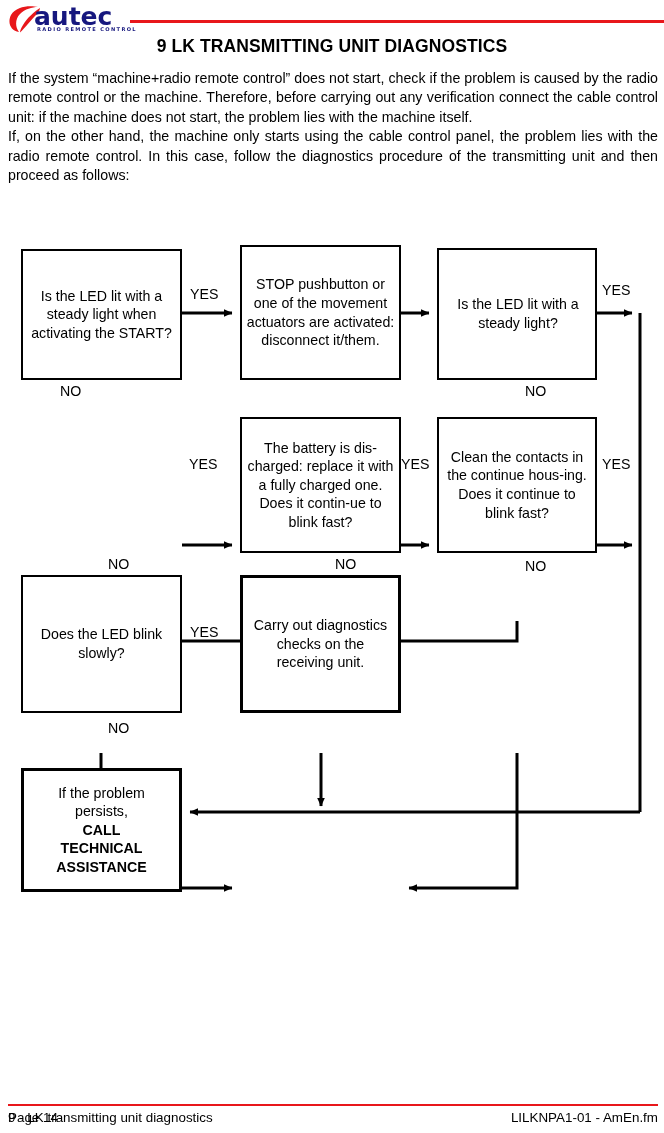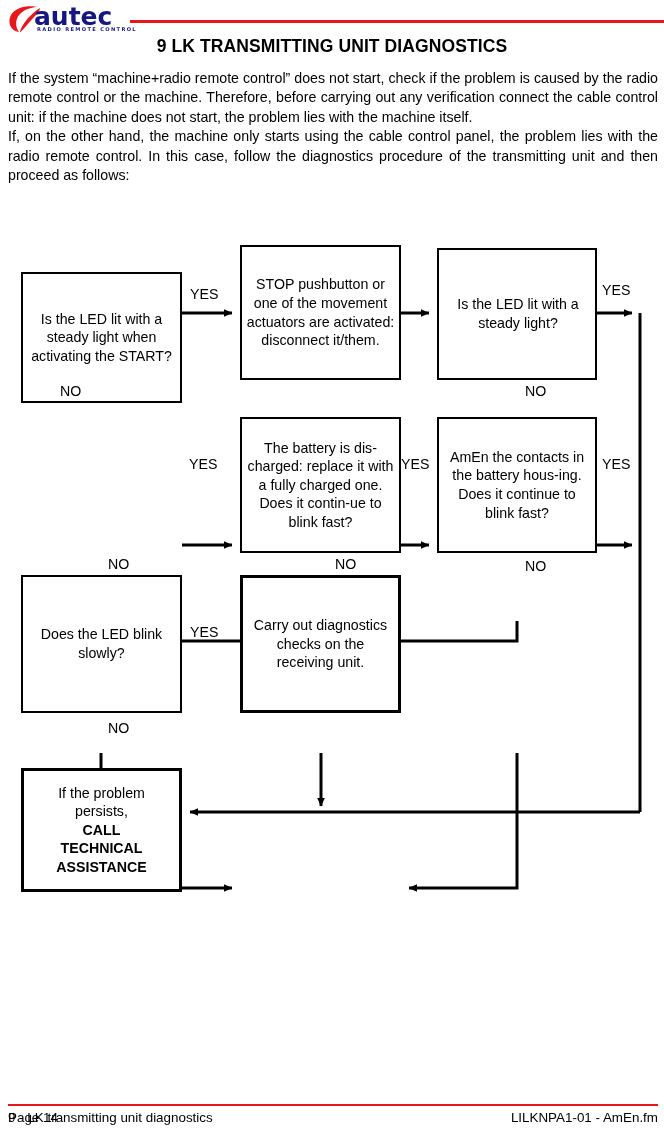--- a/index.html
+++ b/index.html
@@ -200,21 +200,21 @@
        down then left into a4 --&gt;
       <path d="M517,513 L517,648 L409,648" marker-end="url(#ah)"></path>
 
        a4 --&gt;
       <path d="M182,648 L232,648" marker-end="url(#ah)"></path>
        down to end box --&gt;
       <path d="M101,689 L101,742" marker-end="url(#ah)"></path>
     </g>
   </svg>
 
-  <div class="fc-box" style="left:21px; top:9px; width:161px; height:131px;margin-top:23px;">
+  <div class="fc-box" style="left:21px; top:9px; width:161px; height:131px;">
     <div class="inner">Is the LED lit with a steady light when activating the START?</div>
   </div>
 
   <div class="fc-box" style="left:240px; top:5px; width:161px; height:135px;">
     <div class="inner">STOP pushbutton or one of the movement actuators are activated: disconnect it/them.</div>
   </div>
 
   <div class="fc-box" style="left:437px; top:8px; width:160px; height:132px;padding-left:6px;">
     <div class="inner">Is the LED lit with a steady light?</div>
   </div>
@@ -223,21 +223,21 @@
   <div class="fc-label" style="left:602px; top:42px;">YES</div>
   <div class="fc-label" style="left:60px; top:143px;">NO</div>
   <div class="fc-label" style="left:525px; top:143px;">NO</div>
 
 
   <div class="fc-box" style="left:240px; top:177px; width:161px; height:136px;">
     <div class="inner">The battery is dis-charged: replace it with a fully charged one. Does it contin-ue to blink fast?</div>
   </div>
 
   <div class="fc-box" style="left:437px; top:177px; width:160px; height:136px;">
-    <div class="inner">AmEn the contacts in the battery hous-ing. Does it continue to blink fast?</div>
+    <div class="inner">Clean the contacts in the continue hous-ing. Does it continue to blink fast?</div>
   </div>
 
   <div class="fc-label" style="left:189px; top:216px;">YES</div>
   <div class="fc-label" style="left:401px; top:216px;">YES</div>
   <div class="fc-label" style="left:602px; top:216px;">YES</div>
   <div class="fc-label" style="left:108px; top:316px;">NO</div>
   <div class="fc-label" style="left:335px; top:316px;">NO</div>
   <div class="fc-label" style="left:525px; top:318px;">NO</div>
 
   <div class="fc-box" style="left:21px; top:335px; width:161px; height:138px;">

